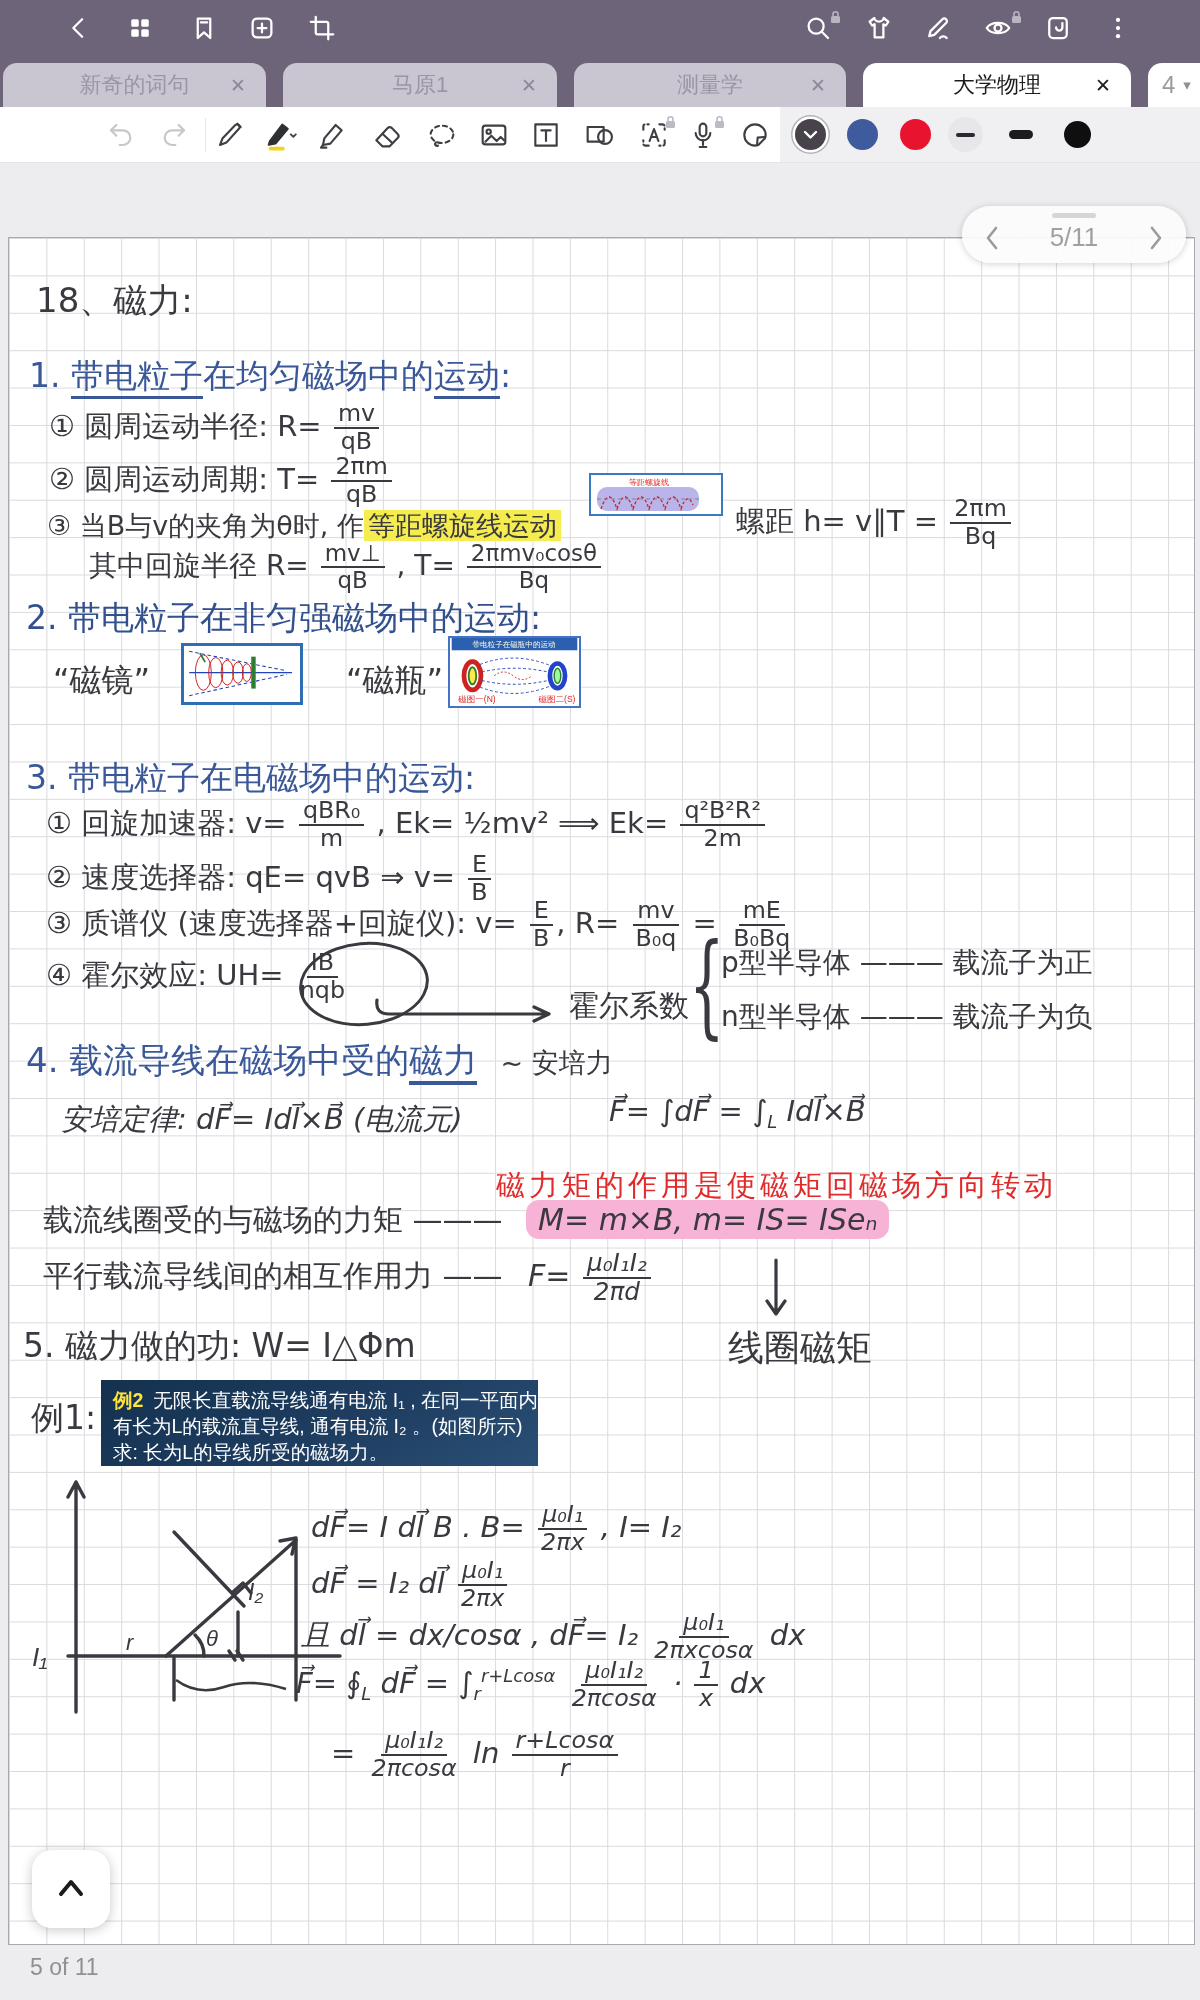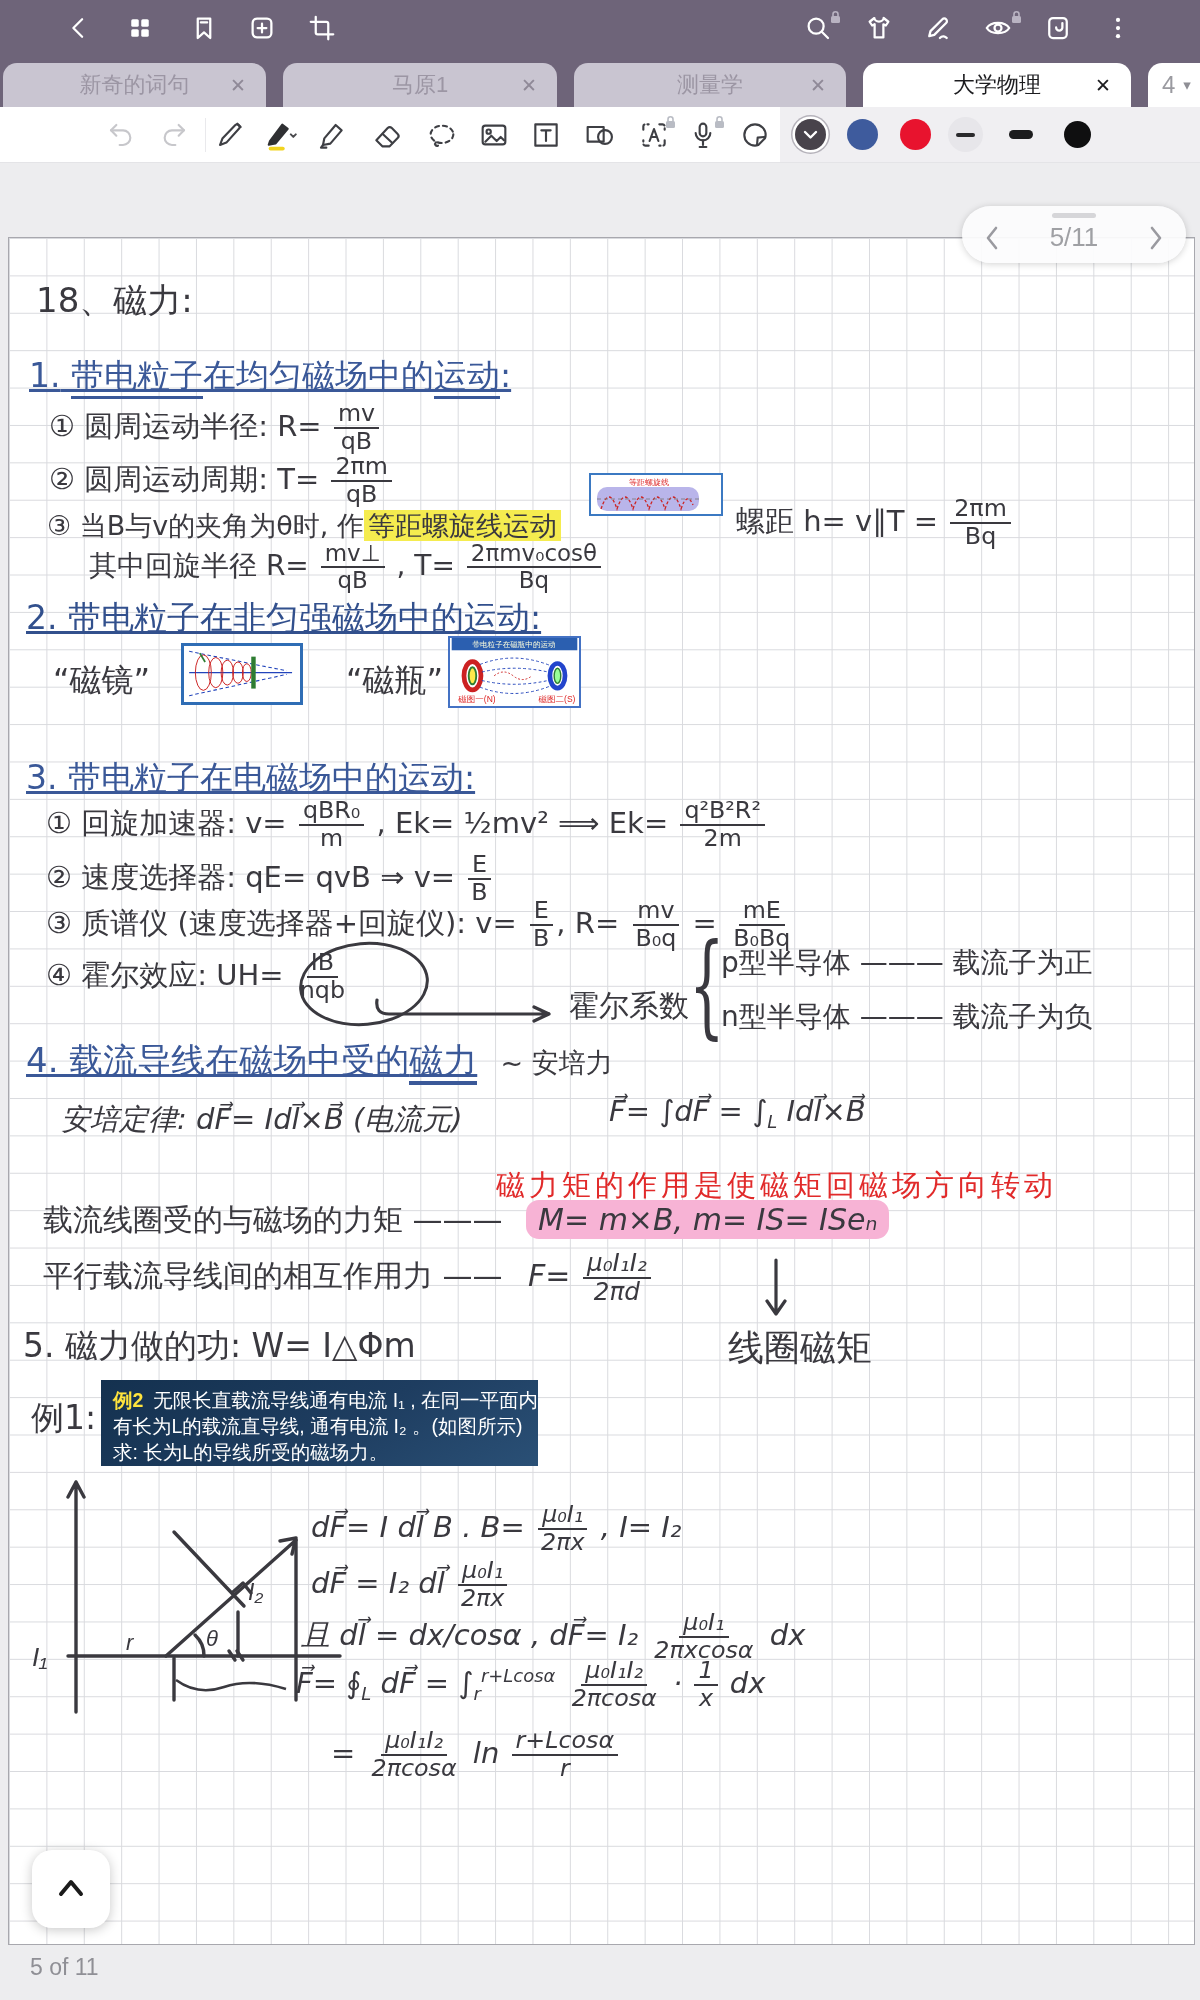--- a/index.html
+++ b/index.html
@@ -36,21 +36,21 @@
   .dot { position:absolute; top:12px; width:31px; height:31px; border-radius:50%; cursor:pointer; }
   .sizechip { position:absolute; cursor:pointer; }
 
   
   #page { left:8px; top:237px; width:1187px; height:1708px; background:#ffffff;
           border:1.5px solid #a8a8ae;
           background-image:linear-gradient(#d9dade 1px, transparent 1px),
                            linear-gradient(90deg,#d9dade 1px, transparent 1px);
           background-size:37.4px 37.4px; }
   .ink { position:absolute; color:#3a393f; font-size:29px; white-space:nowrap; font-family:"DejaVu Sans", sans-serif; }
-  .ink-blue { color:#3a5898;text-decoration:underline; }
+  .ink-blue { color:#3a5898; }
   .ink-red  { color:#e12a2a; }
   .mi { font-style:italic; }
   .uline { border-bottom:3.5px solid #3a5898; padding-bottom:1px; }
   .hl-y { background:#f5ec4f; padding:0 4px; }
   .hl-p { background:#f7b3d5; border-radius:13px; padding:2px 12px;margin-top:12px; }
   .frac { display:inline-flex; flex-direction:column; align-items:center; vertical-align:middle;
           font-size:0.82em; line-height:1.06; margin:0 3px; }
   .frac .num { border-bottom:2.5px solid currentColor; padding:0 4px 1px; }
   .frac .den { padding:0 4px; }
   sup { font-size:.62em; } sub { font-size:.62em; }

